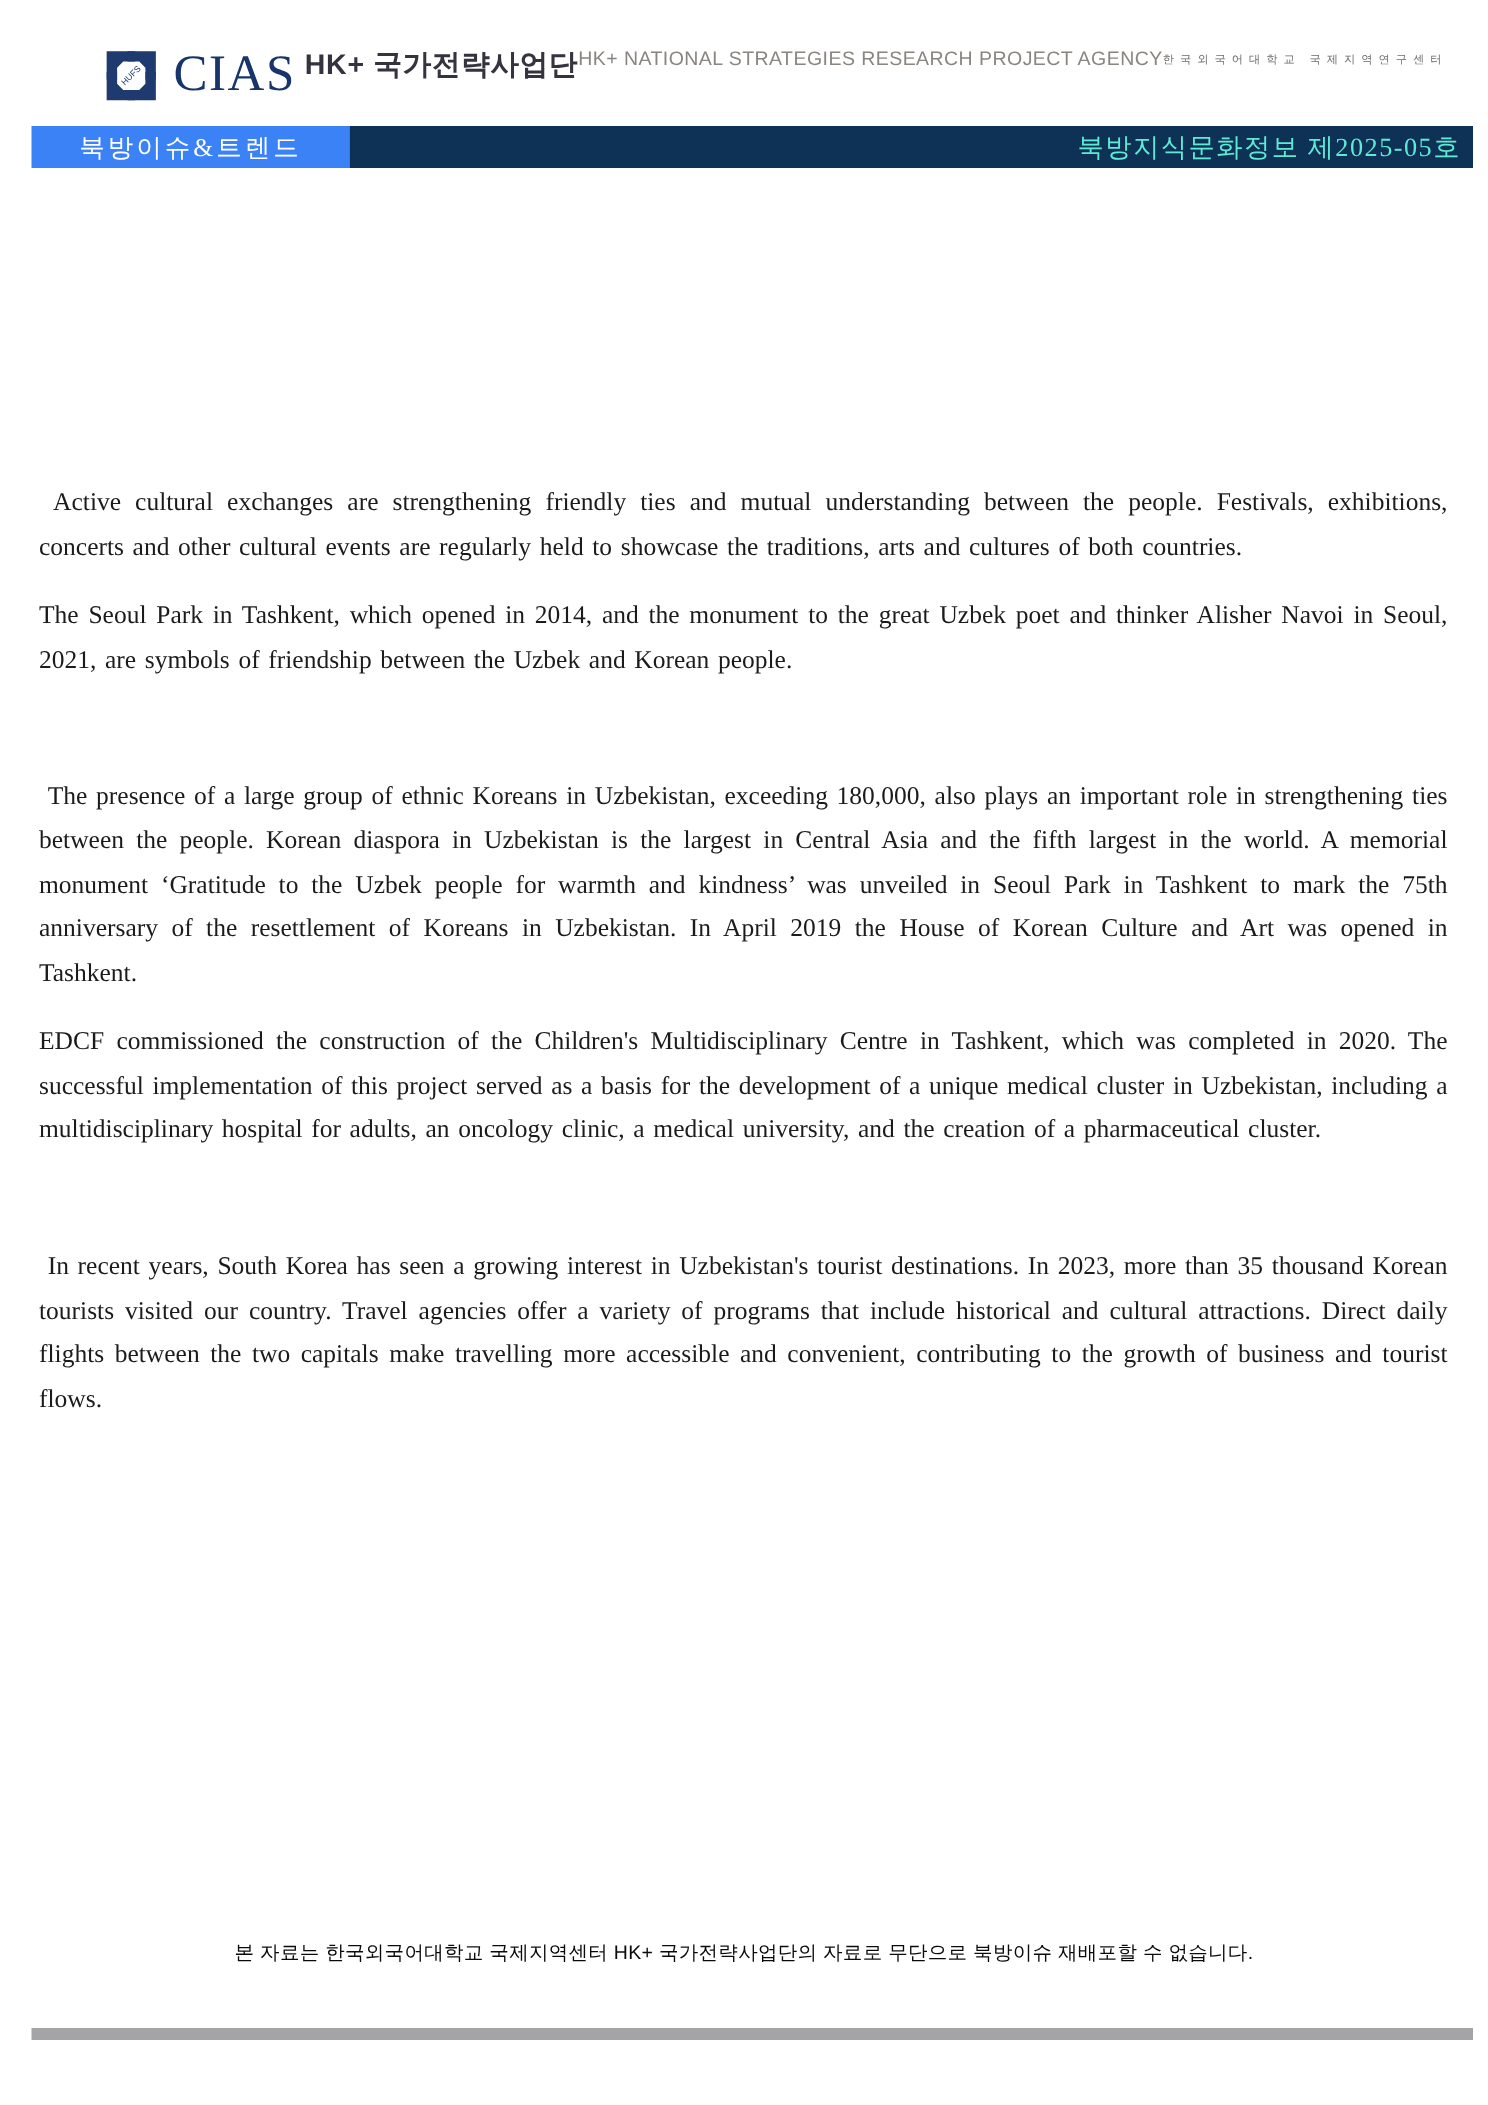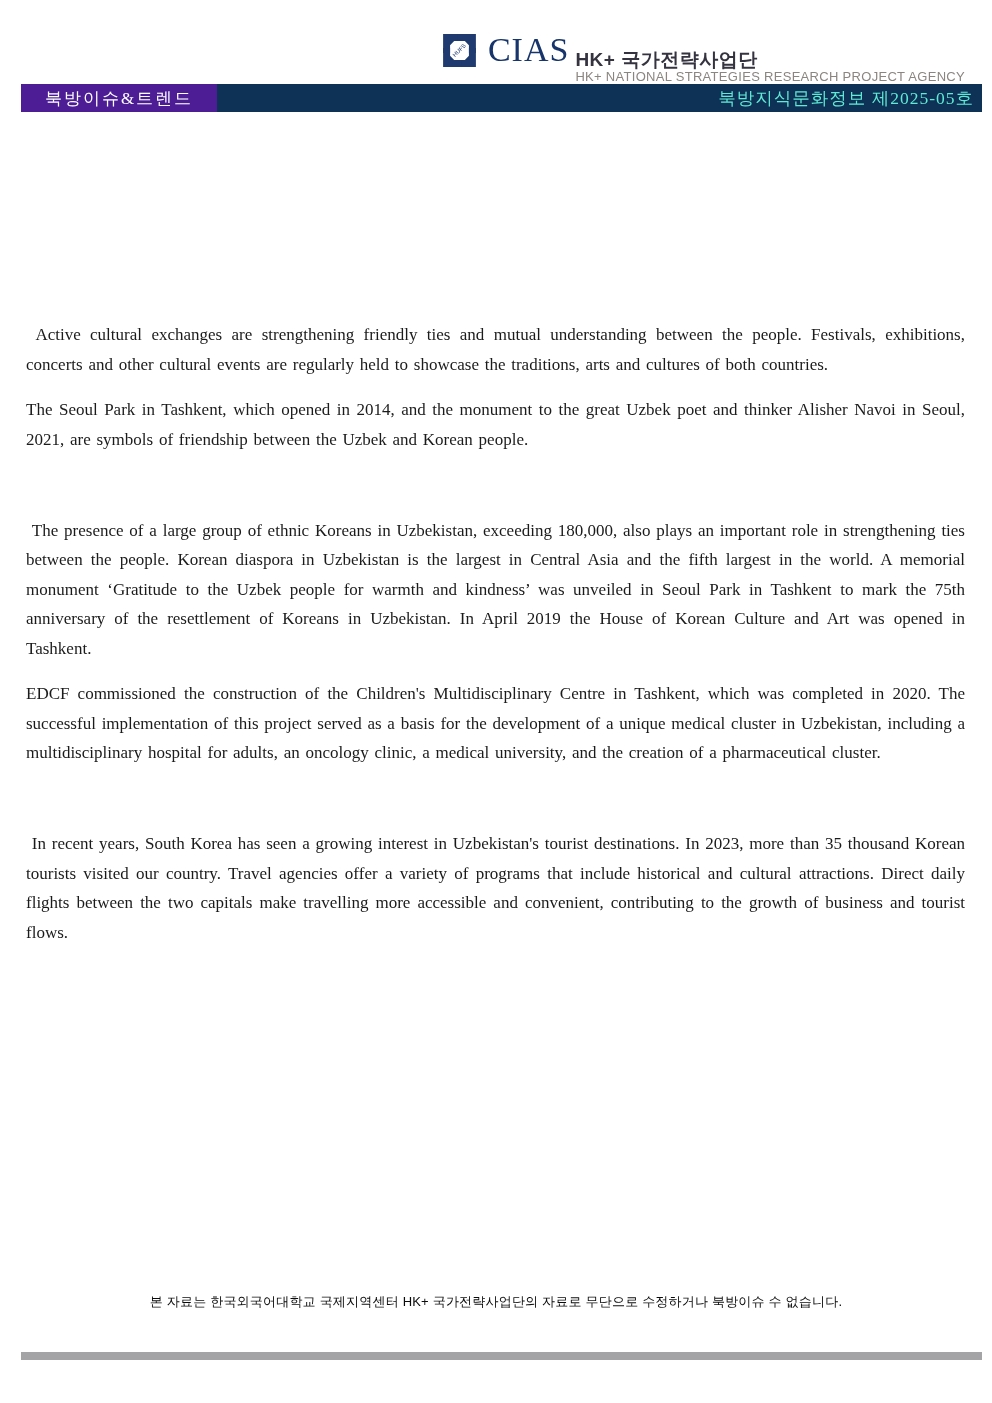--- a/index.html
+++ b/index.html
@@ -23,21 +23,21 @@
   }
   .logo-icon { display:block; width:41px; height:41px; margin-top:1px; }
   .logo-cias {
     font-family:"Liberation Serif", serif;
     font-size:34px;
     line-height:42px;
     color:#17356B;
     letter-spacing:1px;
     margin-left:8px;
   }
-  .logo-titles { display:flex; flex-direction:column; margin-left:6px; margin-top:20px; }
+  .logo-titles { display:flex; flex-direction:row; margin-left:6px; margin-top:4px; }
   .logo-title {
     font-family:"Liberation Sans", sans-serif;
     font-weight:bold;
     font-size:19px;
     line-height:22px;
     color:#35333F;
     letter-spacing:0.5px;
     white-space:nowrap;
   }
   .logo-sub-en {
@@ -62,22 +62,22 @@
   
   .header-bar {
     position:absolute;
     top:84px;
     left:21px;
     right:10px;
     height:28px;
     display:flex;
   }
   .header-left {
-    width:196px;
-    background:#4c1d95;
+    width:212px;
+    background:#3b82f6;
     color:#ffffff;
     font-size:17px;
     letter-spacing:2px;
     display:flex;
     align-items:center;
     justify-content:center;
     font-family:"Liberation Serif", serif;
   }
   .header-right {
     flex:1;
@@ -158,17 +158,17 @@
   <main class="article">
       <p class="para">&nbsp;Active cultural exchanges are strengthening friendly ties and mutual understanding between the people. Festivals, exhibitions, concerts and other cultural events are regularly held to showcase the traditions, arts and cultures of both countries.</p>
       <p class="para">The Seoul Park in Tashkent, which opened in 2014, and the monument to the great Uzbek poet and thinker Alisher Navoi in Seoul, 2021, are symbols of friendship between the Uzbek and Korean people.</p>
       <p class="para">&nbsp;</p>
       <p class="para">&nbsp;The presence of a large group of ethnic Koreans in Uzbekistan, exceeding 180,000, also plays an important role in strengthening ties between the people. Korean diaspora in Uzbekistan is the largest in Central Asia and the fifth largest in the world. A memorial monument ‘Gratitude to the Uzbek people for warmth and kindness’ was unveiled in Seoul Park in Tashkent to mark the 75th anniversary of the resettlement of Koreans in Uzbekistan. In April 2019 the House of Korean Culture and Art was opened in Tashkent.</p>
       <p class="para">EDCF commissioned the construction of the Children's Multidisciplinary Centre in Tashkent, which was completed in 2020. The successful implementation of this project served as a basis for the development of a unique medical cluster in Uzbekistan, including a multidisciplinary hospital for adults, an oncology clinic, a medical university, and the creation of a pharmaceutical cluster.</p>
       <p class="para">&nbsp;</p>
       <p class="para">&nbsp;In recent years, South Korea has seen a growing interest in Uzbekistan's tourist destinations. In 2023, more than 35 thousand Korean tourists visited our country. Travel agencies offer a variety of programs that include historical and cultural attractions. Direct daily flights between the two capitals make travelling more accessible and convenient, contributing to the growth of business and tourist flows.</p>
     </main>
 
-  <div class="footer-line1">본 자료는 한국외국어대학교 국제지역센터 HK+ 국가전략사업단의 자료로 무단으로 수정하거나 북방이슈 수 없습니다.</div>
+  <div class="footer-line1">본 자료는 한국외국어대학교 국제지역센터 HK+ 국가전략사업단의 자료로 무단으로 북방이슈 재배포할 수 없습니다.</div>
   <div class="footer-line2">인용하실 경우, 출처를 명확히 표기해 주시기 바랍니다.</div>
   <div class="footer-bar"></div>
 
 </div>
 
 </body></html>

